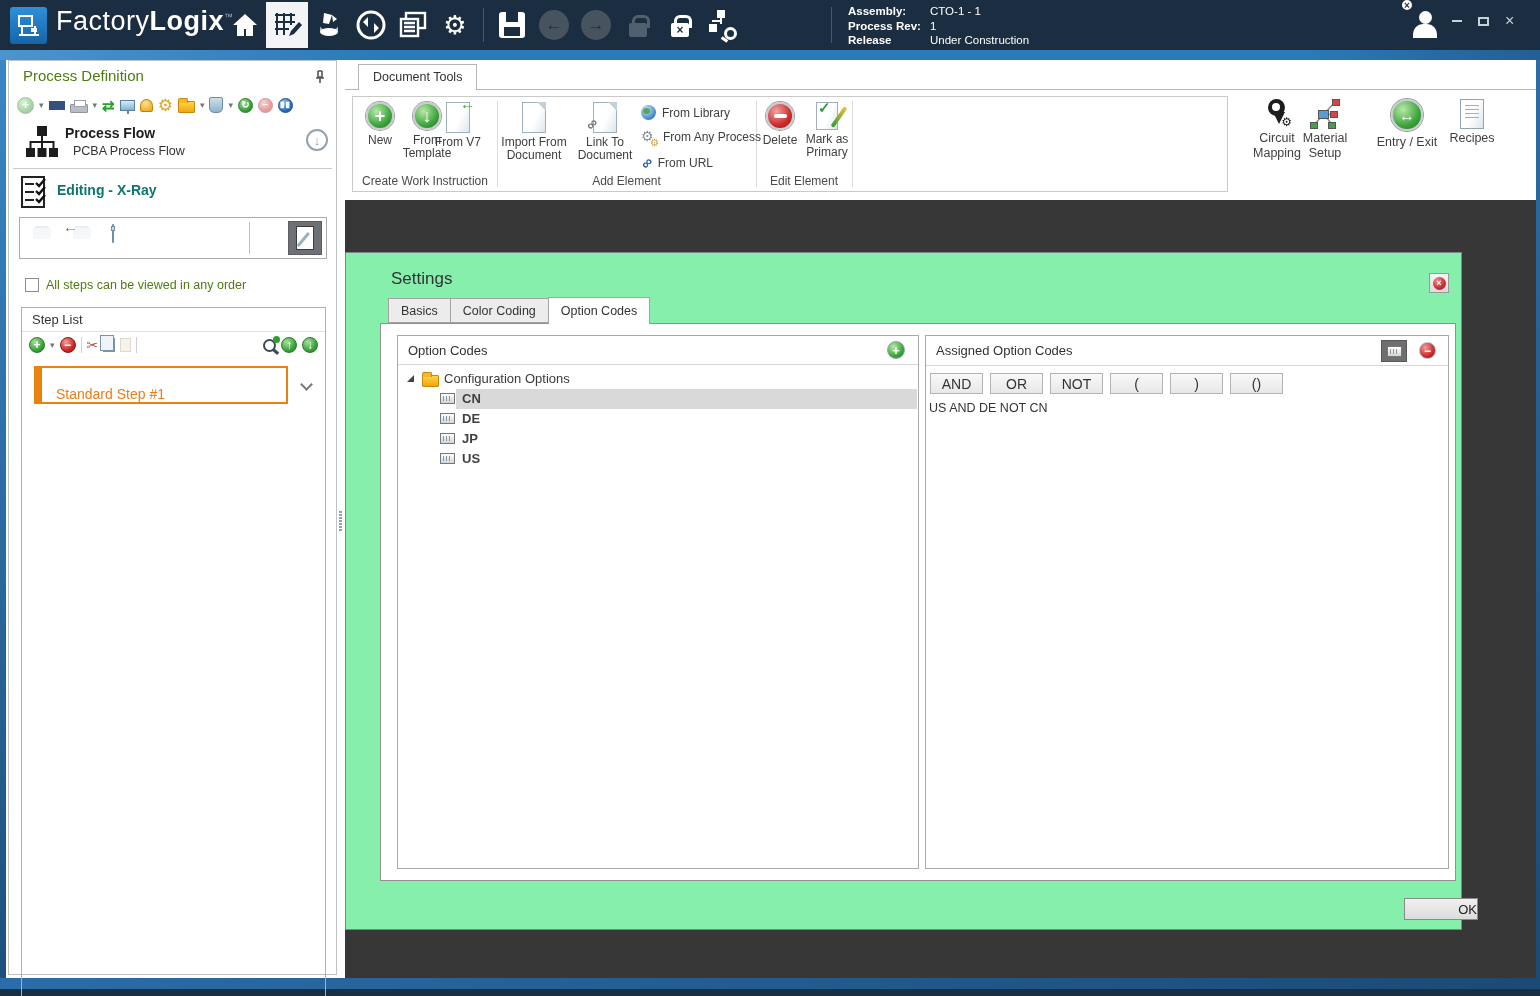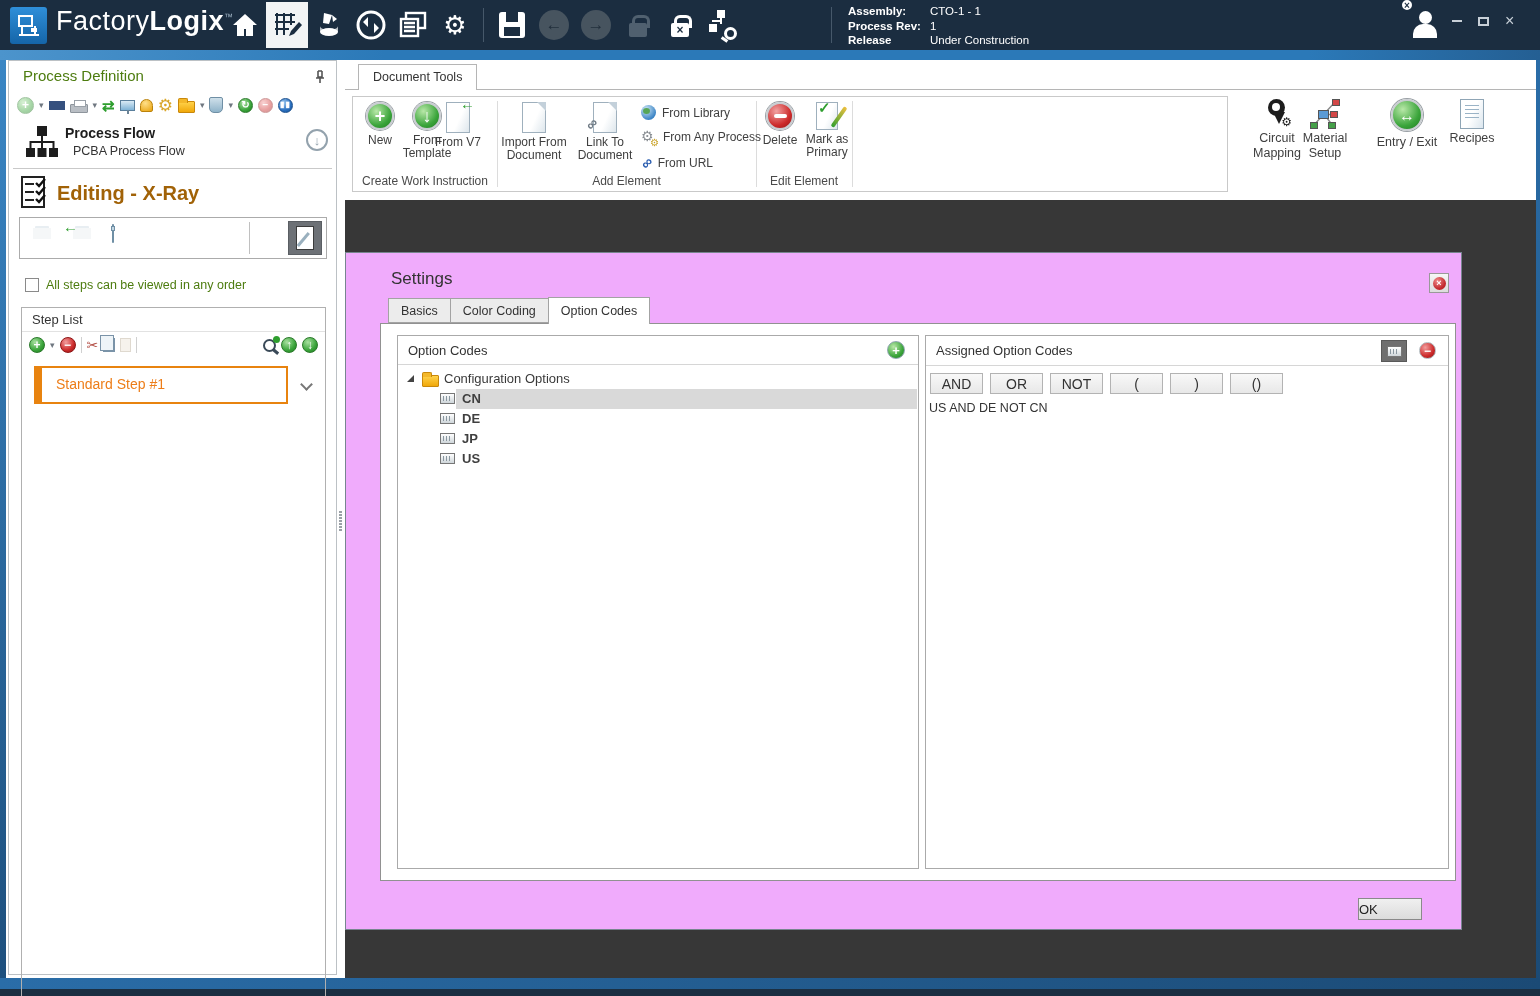--- a/index.html
+++ b/index.html
@@ -86,21 +86,21 @@
   .buck { width:14px; height:16px; background:linear-gradient(#cfe0ea,#8fb3c9); border:1px solid #6f8fa5; border-radius:2px 2px 5px 5px; }
   .swapg { color:#2e9e2e; font-size:15px; font-weight:700; line-height:1; }
   .pf-icon { position:absolute; left:16px; top:63px; }
   .pf-title { position:absolute; left:56px; top:64px; font-size:14px; font-weight:700; color:#1d1d1d; }
   .pf-sub { position:absolute; left:64px; top:83px; font-size:12.5px; color:#333; }
   .ringbtn { width:22px; height:22px; border-radius:50%; border:2px solid #93a2ad; color:#93a2ad; display:flex;
              align-items:center; justify-content:center; font-size:13px; font-weight:700; }
   .pf-ring { position:absolute; right:8px; top:68px; }
   .lp-div { position:absolute; left:4px; right:4px; top:107px; border-top:1px solid #c9c9c9; }
   .ed-icon { position:absolute; left:12px; top:115px; }
-  .ed-title { position:absolute; left:48px; top:121px; font-size:20px; font-weight:700; color:#a16207; }
+  .ed-title { position:absolute; left:48px; top:121px; font-size:14px; font-weight:700; color:#0f766e; }
   .toolsbox { position:absolute; left:10px; top:156px; width:308px; height:42px; border:1px solid #ababab; }
   .floppy { position:relative; width:28px; height:28px; background:linear-gradient(#4d5660,#262d34); border-radius:3px; }
   .floppy:before { content:""; position:absolute; left:7px; top:2px; width:14px; height:9px; background:#e8eef2; border-radius:1px; }
   .floppy:after { content:""; position:absolute; left:5px; bottom:2px; width:18px; height:11px; background:#f5f7f8; }
   .floppy.cyan { background:linear-gradient(#6fc0e8,#1e7ab0); }
   .fl-arrow { position:absolute; left:-5px; top:-6px; color:#2e9e2e; font-size:15px; font-weight:700; z-index:2; }
   .trash { position:relative; width:22px; height:26px; background:linear-gradient(135deg,#e8f2f8,#8fb3c9 60%,#5f87a0);
            border:1px solid #6f8fa5; border-radius:3px 3px 7px 7px; }
   .trash:before { content:""; position:absolute; left:-2px; top:1px; right:-2px; height:3px; background:#c3d6e2; border:1px solid #6f8fa5; }
   .tb-sep { position:absolute; right:76px; top:4px; width:1px; height:32px; background:#c0c0c0; }
@@ -118,21 +118,21 @@
   .vsep { width:1px; height:16px; background:#d0d0d0; }
   .scis { color:#b5534a; font-size:14px; line-height:1; }
   .copyic { position:relative; width:12px; height:14px; background:#dfe8f0; border:1px solid #7a93a8; }
   .copyic:before { content:""; position:absolute; left:-4px; top:-4px; width:12px; height:14px; background:#eef4f8; border:1px solid #7a93a8; }
   .pasteic { width:11px; height:14px; background:#efe9de; border:1px solid #c5bba9; opacity:.55; }
   .magp { position:relative; width:13px; height:13px; border:2px solid #3a4a58; border-radius:50%; }
   .magp:after { content:""; position:absolute; right:-5px; bottom:-3px; width:7px; height:3px; background:#3a4a58; transform:rotate(40deg); }
   .magp i { position:absolute; right:-6px; top:-5px; width:7px; height:7px; border-radius:50%; background:#2e9e2e; }
   .steprow { position:absolute; left:12px; top:108px; width:254px; height:38px; border:2px solid #e8830f; background:#fff; }
   .steprow .bar { position:absolute; left:0; top:0; bottom:0; width:6px; background:#e8830f; }
-  .steprow .lbl { position:absolute; left:20px; top:8px; font-size:14px; color:#ed7d18; }
+  .steprow .lbl { position:absolute; left:20px; top:18px; font-size:14px; color:#ed7d18; }
   .chev { position:absolute; right:14px; top:120px; width:9px; height:9px; border-right:2px solid #777; border-bottom:2px solid #777; transform:rotate(45deg); }
 
   
   .ribbon { position:absolute; left:345px; top:60px; width:1191px; height:140px; background:#fff; }
   .tabline { position:absolute; left:0; right:0; top:29px; border-top:1px solid #b5b5b5; }
   .rtab { position:absolute; left:13px; top:4px; height:26px; line-height:25px; padding:0 14px; background:#fff;
           border:1px solid #b5b5b5; border-bottom:none; font-size:12.5px; color:#333; z-index:2; }
   .rbox { position:absolute; left:7px; top:36px; width:876px; height:96px; border:1px solid #c9c9c9; }
   .gsep { position:absolute; top:4px; bottom:4px; width:1px; background:#dcdcdc; }
   .rbtn { position:absolute; top:5px; display:flex; flex-direction:column; align-items:center; font-size:12px; color:#3f3f3f; line-height:13px; text-align:center; }
@@ -169,21 +169,21 @@
   .mattree .r2 { right:2px; top:12px; background:#d24747; }
   .mattree .g1 { left:0; bottom:0; background:#45a049; }
   .mattree .g2 { right:4px; bottom:0; background:#45a049; }
   .icb.big { width:32px; height:32px; font-size:16px; }
   .card { position:relative; width:24px; height:30px; background:linear-gradient(115deg,#fff 50%,#dbe6ee); border:1px solid #8fa5b5; margin-bottom:2px; }
   .card:after { content:""; position:absolute; left:4px; top:5px; width:14px; height:1px; background:#9ab3c6;
                 box-shadow:0 4px 0 #9ab3c6, 0 8px 0 #9ab3c6, 0 12px 0 #9ab3c6; }
 
   
   .canvas { position:absolute; left:345px; top:200px; width:1191px; height:778px; background:#373737; }
-  .dialog { position:absolute; left:345px; top:252px; width:1117px; height:678px; background:#f0abfc; border:1px solid #77858f; z-index:5; }
+  .dialog { position:absolute; left:345px; top:252px; width:1117px; height:678px; background:#86efac; border:1px solid #77858f; z-index:5; }
   .dlg-title { position:absolute; left:45px; top:16px; font-size:17px; color:#333; }
   .dlg-close { position:absolute; left:1083px; top:20px; width:20px; height:20px; background:linear-gradient(#f6f6f6,#dcdcdc);
                border:1px solid #999; display:flex; align-items:center; justify-content:center; }
   .dlg-close .rc { width:13px; height:13px; border-radius:50%; background:radial-gradient(circle at 35% 30%,#f08a8a,#c2262c 65%);
                    color:#fff; font-size:9px; font-weight:700; display:flex; align-items:center; justify-content:center; }
   .dtabs { position:absolute; left:42px; top:45px; display:flex; }
   .dtab { height:25px; line-height:24px; padding:0 12px; background:#ececec; border:1px solid #a3a3a3; border-right:none;
           font-size:12.5px; color:#333; }
   .dtab.last { border-right:1px solid #a3a3a3; }
   .dtab.active { background:#fff; height:27px; margin-top:-1px; line-height:27px; border-right:1px solid #a3a3a3; border-bottom:none; position:relative; z-index:4; }
@@ -209,22 +209,22 @@
   .expander { position:absolute; left:9px; top:6px; width:0; height:0; border-bottom:7px solid #444; border-left:7px solid transparent; }
   .tfold { position:absolute; left:24px; top:2px; }
   .trow .rt { position:absolute; left:46px; top:2px; }
   .hl { position:absolute; left:58px; right:1px; top:0; height:20px; background:#d9d9d9; }
   .kpos { position:absolute; left:42px; top:4px; }
   .trow .ct { position:absolute; left:64px; top:2px; font-weight:700; color:#3f3f3f; }
   .ops { position:absolute; left:4px; top:37px; display:flex; gap:7px; }
   .op { width:53px; height:21px; background:linear-gradient(#f8f8f8,#e8e8e8); border:1px solid #b3b3b3; font-size:14px;
         color:#333; text-align:center; line-height:20px; }
   .expr { position:absolute; left:3px; top:65px; font-size:12.5px; color:#333; }
-  .okbtn { position:absolute; left:1012px; top:645px; width:64px; height:22px; background:linear-gradient(#f0f0f0,#dcdcdc);
-           border:1px solid #8a8a8a; text-align:left; line-height:21px; font-size:13px; color:#222; }
+  .okbtn { position:absolute; left:1058px; top:645px; width:74px; height:22px; background:linear-gradient(#f0f0f0,#dcdcdc);
+           border:1px solid #8a8a8a; text-align:right; line-height:21px; font-size:13px; color:#222; }
 </style>
 </head>
 <body>
 
 <div class="app">
 
   <div class="titlebar">
     <div class="logo">
       <svg width="26" height="26" viewBox="0 0 26 26">
           <g fill="none" stroke="#fff" stroke-width="2">

